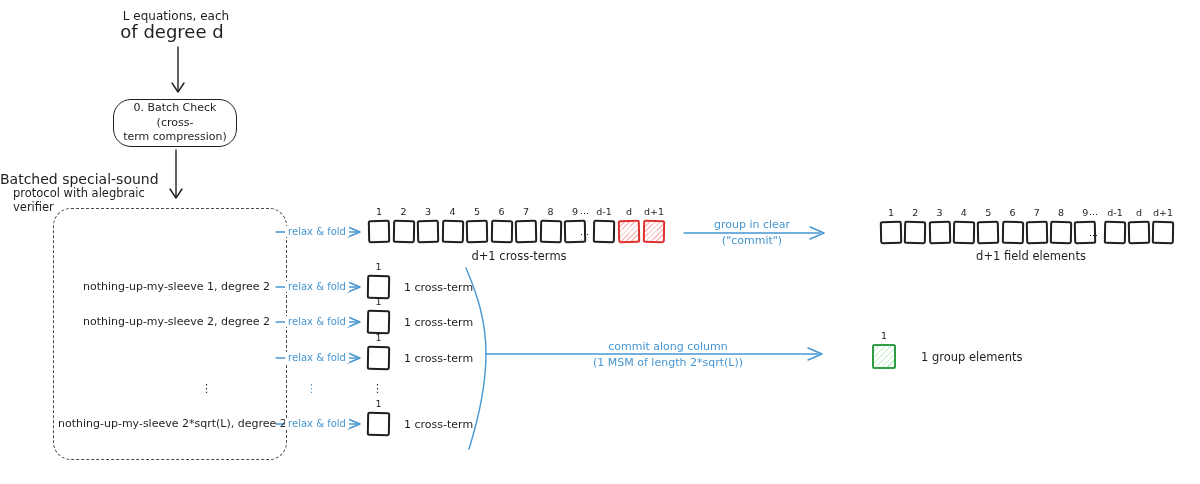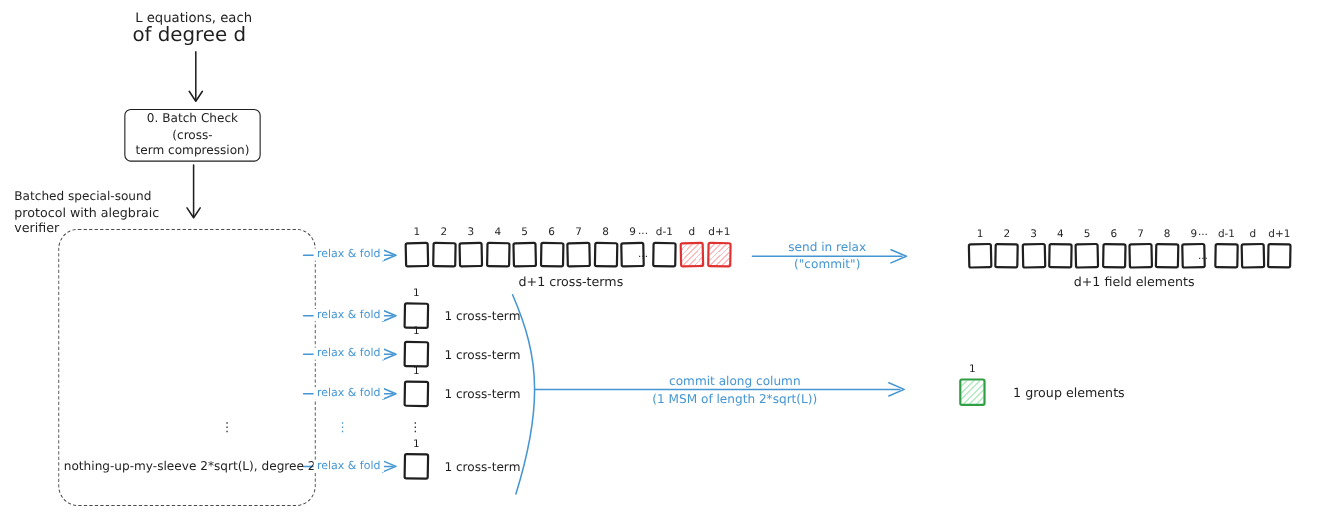--- a/index.html
+++ b/index.html
@@ -14,21 +14,21 @@
   .abs{position:absolute;}
   .ctr{transform:translateX(-50%); text-align:center; white-space:nowrap;}
   .txt{font-size:11px; line-height:14px; white-space:nowrap;}
   .small{font-size:9.5px;}
   .blue{color:var(--blue);}
   .rowlabel{width:212px; text-align:right; font-size:11px; white-space:nowrap;}
   .caption{font-size:11.5px;}
   
   #batch-box{
     left:113px; top:99px; width:122px; height:46px;
-    border:1.5px solid var(--ink); border-radius:6px;
+    border:1.5px solid var(--ink); border-radius:18px;
     display:flex; flex-direction:column; justify-content:center; text-align:center;
     font-size:11px; line-height:14.5px;align-items:center;
   }
   #dashed-box{
     left:53px; top:208px; width:232px; height:250px;
     border:1.5px dashed var(--dash); border-radius:18px;
   }
   
   .rowmount{position:absolute;}
   .cell{position:absolute; top:0; width:22px;}
@@ -86,26 +86,28 @@
   </svg>
 
   <div class="abs ctr txt" style="left:176px; top:8px; font-size:12px; line-height:16px;">L equations, each</div>
   <div class="abs ctr txt" style="left:172px; top:24px; font-size:18px; line-height:16px;">of degree d</div>
 
   <div class="abs" id="batch-box">
     <div>0. Batch Check (cross-</div>
     <div>term compression)</div>
   </div>
 
-  <div class="abs txt" style="left:13px; top:172px; font-size:11px;">Batched special-sound</div>
+  <div class="abs txt" style="left:0; top:172px; font-size:14px;">Batched special-sound</div>
   <div class="abs txt" style="left:13px; top:186px; font-size:11.5px;">protocol with alegbraic</div>
   <div class="abs txt" style="left:13px; top:200px; font-size:11.5px;">verifier</div>
 
   <div class="abs" id="dashed-box"></div>
 
+  <div class="abs rowlabel" style="left:58px; top:280px;">nothing-up-my-sleeve 1, degree 2</div>
+  <div class="abs rowlabel" style="left:58px; top:315px;">nothing-up-my-sleeve 2, degree 2</div>
   <div class="abs rowlabel" style="left:58px; top:417px;">nothing-up-my-sleeve 2*sqrt(L), degree 2</div>
 
   <div class="abs vdots" style="left:201px; top:382px;">⋮</div>
   <div class="abs vdots blue" style="left:306px; top:382px;">⋮</div>
   <div class="abs vdots" style="left:372px; top:382px;">⋮</div>
 
   <div class="abs arrowlabel" style="left:317px; top:226px;">relax &amp; fold</div>
   <div class="abs arrowlabel" style="left:317px; top:281px;">relax &amp; fold</div>
   <div class="abs arrowlabel" style="left:317px; top:316px;">relax &amp; fold</div>
   <div class="abs arrowlabel" style="left:317px; top:352px;">relax &amp; fold</div>
@@ -182,21 +184,21 @@
     <div class="sq"></div>
   </div>
   <div class="abs txt" style="left:404px; top:352px;">1 cross-term</div>
 
   <div class="abs cell single" style="left:367px; top:412px;">
     <div class="cell-num">1</div>
     <div class="sq"></div>
   </div>
   <div class="abs txt" style="left:404px; top:418px;">1 cross-term</div>
 
-  <div class="abs ctr txt blue" style="left:752px; top:218px;">send in relax</div>
+  <div class="abs ctr txt blue" style="left:752px; top:218px;">group in clear</div>
   <div class="abs ctr txt blue" style="left:752px; top:234px;">("commit")</div>
 
   <div class="rowmount" id="field-row" style="left:880px; top:221px;">
       <div class="cell" style="left: 0px;">
         <div class="cell-num">1</div>
         <div class="sq"></div>
       </div>
       <div class="cell" style="left: 24.3px;">
         <div class="cell-num">2</div>
         <div class="sq"></div>

